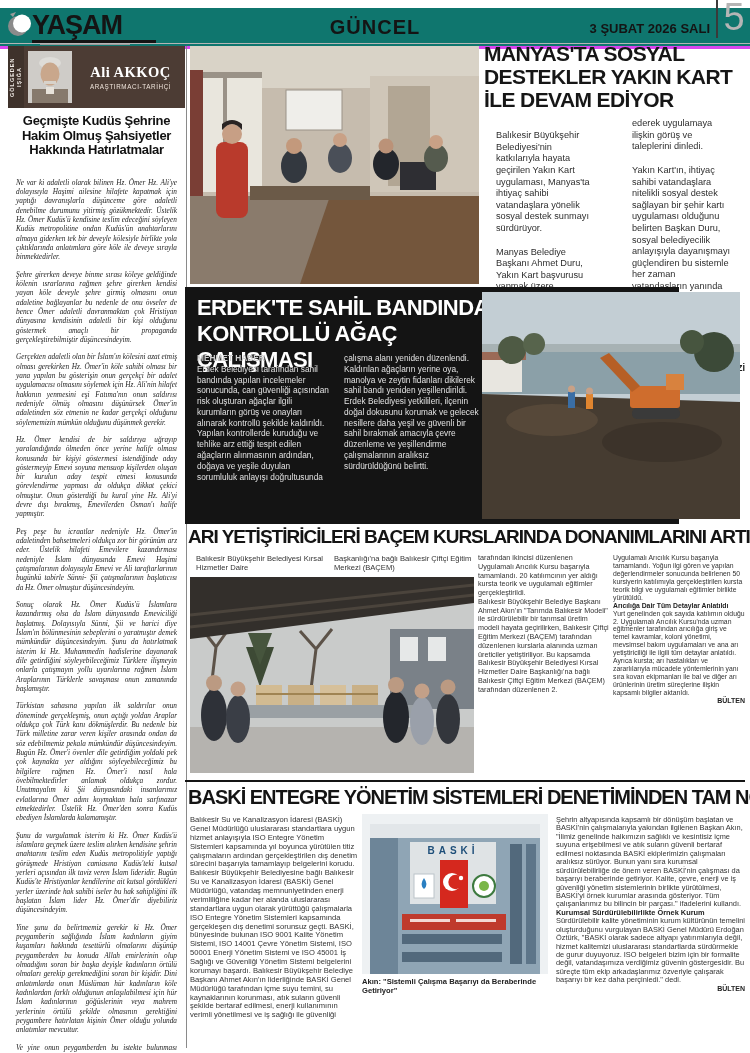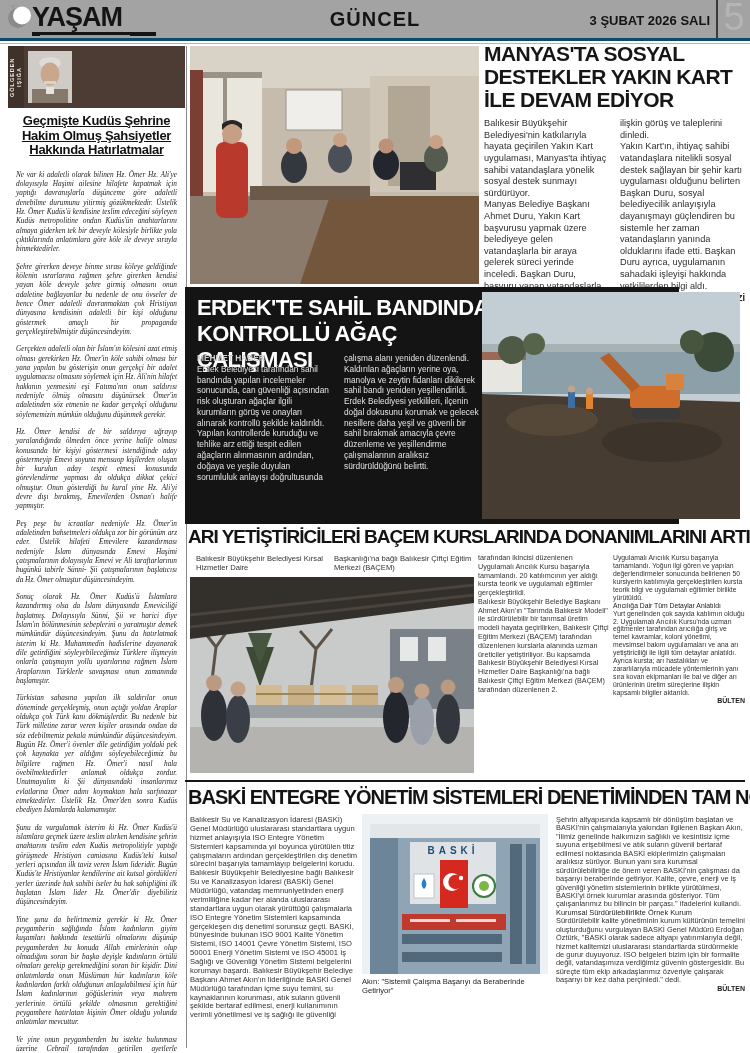--- a/index.html
+++ b/index.html
@@ -1,73 +1,73 @@
 <!DOCTYPE html>
 <html><head>
 <meta charset="utf-8">
 <style>
   html,body{margin:0;padding:0;background:#ffffff;}
   .page{position:relative;width:750px;height:1053px;background:#fff;overflow:hidden;
         font-family:"Liberation Sans",sans-serif;color:#1a1a1a;}
   
-  .header{position:absolute;left:0;top:0;width:750px;height:38px;border-bottom:3px solid #0c4a6e;background:#a3a3a3;}
+  .header{position:absolute;left:0;top:8px;width:750px;height:38px;border-bottom:3px solid #d946ef;background:#0f766e;}
   .header-rule2{position:absolute;left:0;top:43px;width:750px;height:1px;background:#b5b5b5;}
   .logo{position:absolute;left:6px;top:2px;display:flex;align-items:flex-start;}
   .logo-text{font-size:27px;font-weight:900;letter-spacing:-1px;color:#141414;line-height:30px;
              border-bottom:4px solid #141414;padding-right:34px;}
   .logo-sub{position:absolute;left:34px;top:33px;width:90px;height:2px;background:#9a9a9a;}
   .section-title{position:absolute;left:0;right:0;top:8px;text-align:center;font-size:20px;font-weight:900;
                  letter-spacing:1px;color:#141414;}
   .edition-date{position:absolute;right:40px;top:13px;font-size:13px;font-weight:800;color:#141414;}
   .pn-divider{position:absolute;left:716px;top:0;width:2px;height:38px;background:#3a3a3a;}
   .page-number{position:absolute;left:718px;top:-4px;width:32px;text-align:center;font-size:38px;font-weight:400;color:#b5b5b5;}
   
   .left-col{position:absolute;left:8px;top:46px;width:177px;border-bottom:3px solid #151515;padding-bottom:3px;}
   .author-box{display:flex;height:62px;background:#4c3c34;align-items:stretch;}
   .kicker{display:flex;background:#3f322b;padding:2px 1px;}
   .kicker span{writing-mode:vertical-rl;transform:rotate(180deg);font-size:5.5px;font-weight:700;
                color:#efe9e4;letter-spacing:1px;line-height:7px;text-align:center;}
   .portrait{margin:5px 4px;flex:0 0 44px;}
   .author-name-wrap{flex:1;display:flex;flex-direction:column;justify-content:center;align-items:center;color:#fff;}
   .author-name{font-family:"Liberation Serif",serif;font-size:14.5px;font-weight:700;letter-spacing:.5px;}
   .author-title{font-size:6.3px;letter-spacing:.6px;color:#eee3da;margin-top:2px;}
-  .col-headline{margin:6px 0 12px 0;text-align:center;font-size:13px;font-weight:900;line-height:1.12;
-                letter-spacing:-.3px;color:#111;text-decoration:underline;}
+  .col-headline{margin:6px 0 20px 0;text-align:center;font-size:13px;font-weight:900;line-height:1.12;
+                letter-spacing:-.3px;color:#111;}
   .col-body{font-family:"Liberation Serif",serif;font-size:7.3px;line-height:1.28;text-align:justify;color:#1d1d1d;}
   .col-body p{margin:8px;font-style:italic;}
   .vdivider{position:absolute;left:186px;top:46px;height:1002px;width:1px;background:#8a8a8a;}
   
   .photo{display:block;}
   .meeting-photo{position:absolute;left:190px;top:46px;}
   .erdek-photo{position:absolute;left:482px;top:292px;}
   .bacem-photo{position:absolute;left:190px;top:577px;}
   .baski-photo{position:absolute;left:362px;top:814px;}
   
   .manyas{position:absolute;left:484px;top:42px;width:261px;}
   .manyas-headline{font-size:21px;font-weight:900;line-height:1.1;letter-spacing:-.6px;color:#161616;}
   .manyas-cols{margin-top:7px;column-count:2;column-gap:11px;font-size:9.2px;line-height:1.26;color:#2e2e2e;}
-  .manyas-cols p{margin:0;}
+  .manyas-cols p{margin:12px;}
   .byline-right{text-align:right;font-weight:700;font-size:9px;color:#222;margin-top:1px;}
   
   .erdek{position:absolute;left:185px;top:287px;width:494px;height:237px;background:#141414;}
   .erdek-headline{position:absolute;left:12px;top:8px;width:300px;font-size:22px;font-weight:900;
                   line-height:1.18;letter-spacing:-.6px;color:#ffffff;}
   .erdek-cols{position:absolute;left:12px;top:66px;width:282px;column-count:2;column-gap:12px;
               font-size:8.3px;line-height:1.3;color:#e2e2e2;}
   .erdek-cols p{margin:0;}
   .erdek-byline{font-size:8.3px;color:#cfcfcf;font-weight:700;margin:0 0 1px 0;}
   
   .bacem-headline{position:absolute;left:188px;top:526px;width:557px;font-size:19px;font-weight:900;
                   letter-spacing:-1px;white-space:nowrap;color:#141414;}
   .bacem-lbl1{position:absolute;left:196px;top:554px;width:138px;font-size:7.6px;line-height:1.25;color:#333;}
   .bacem-lbl2{position:absolute;left:334px;top:554px;width:140px;font-size:7.6px;line-height:1.25;color:#333;}
   .bacem-col3{position:absolute;left:478px;top:554px;width:131px;font-size:7.2px;line-height:1.22;color:#333;}
   .bacem-col4{position:absolute;left:613px;top:554px;width:132px;font-size:6.8px;line-height:1.17;color:#333;}
   .bacem-col3 p,.bacem-col4 p{margin:0;}
-  .subhead{font-weight:400;color:#222;}
+  .subhead{font-weight:700;color:#222;}
   .byline-sm{text-align:right;font-weight:700;font-size:7px;color:#222;}
   .section-rule{position:absolute;left:185px;top:780px;width:560px;height:2px;background:#141414;}
   
   .baski-headline{position:absolute;left:188px;top:786px;width:557px;font-size:20px;font-weight:900;
                   letter-spacing:-1px;white-space:nowrap;color:#141414;}
   .baski-col1{position:absolute;left:190px;top:816px;width:168px;font-size:7.6px;line-height:1.17;color:#333;}
   .baski-mid{position:absolute;left:362px;top:978px;width:186px;font-size:7.6px;line-height:1.17;color:#333;}
   .baski-col3{position:absolute;left:556px;top:816px;width:189px;font-size:7.4px;line-height:1.14;color:#333;}
   .baski-col1 p,.baski-mid p,.baski-col3 p{margin:0;}
 </style>
@@ -100,20 +100,24 @@
         <span>IŞIĞA</span>
       </div>
       <svg class="portrait" width="44" height="52" viewBox="0 0 44 52">
         <rect width="44" height="52" fill="#cfccc8"></rect>
         <ellipse cx="22" cy="12" rx="11" ry="6" fill="#dedcd8"></ellipse>
         <ellipse cx="22" cy="23" rx="9.5" ry="11.5" fill="#c9a78c"></ellipse>
         <rect x="16" y="30" width="12" height="3" fill="#d8d2ca"></rect>
         <rect x="4" y="38" width="36" height="14" fill="#86796c"></rect>
         <rect x="18" y="36" width="8" height="7" fill="#e7e2da"></rect>
       </svg>
+      <div class="author-name-wrap">
+        <span class="author-name">Ali AKKOÇ</span>
+        <span class="author-title">ARAŞTIRMACI-TARİHÇİ</span>
+      </div>
     </div>
     <div class="col-headline">Geçmişte Kudüs Şehrine Hakim Olmuş Şahsiyetler Hakkında Hatırlatmalar</div>
     <div class="col-body">
       <p>Ne var ki adaletli olarak bilinen Hz. Ömer Hz. Ali'ye dolayısıyla Haşimi ailesine hilafete kapatmak için yaptığı davranışlarla düşünceme göre adaletli denebilme durumunu yitirmiş gözükmektedir. Üstelik Hz. Ömer Kudüs'ü kendisine teslim edeceğini söyleyen Kudüs metropolitine ondan Kudüs'ün anahtarlarını almaya giderken tek bir deveyle kölesiyle birlikte yola çıktıklarında anlatımlara göre köle ile deveye sırayla binmektedirler.</p>
       <p>Şehre girerken deveye binme sırası köleye geldiğinde kölenin ısrarlarına rağmen şehre girerken kendisi yayan köle deveyle şehre girmiş olmasını onun adaletine bağlayanlar bu nedenle de onu övseler de bence Ömer adaletli davranmaktan çok Hristiyan dünyasına kendisinin adaletli bir kişi olduğunu göstermek amaçlı bir propaganda gerçekleştirebilmiştir düşüncesindeyim.</p>
       <p>Gerçekten adaletli olan bir İslam'ın kölesini azat etmiş olması gerekirken Hz. Ömer'in köle sahibi olması bir yana yapılan bu gösterişin onun gerçekçi bir adalet uygulamacısı olmasını söylemek için Hz. Ali'nin hilafet hakkının yenmesini eşi Fatıma'nın onun saldırısı nedeniyle ölmüş olmasını düşünürsek Ömer'in adaletinden söz etmenin ne kadar gerçekçi olduğunu söylememizin mümkün olduğunu düşünmek gerekir.</p>
       <p>Hz. Ömer kendisi de bir saldırıya uğrayıp yaralandığında ölmeden önce yerine halife olması konusunda bir kişiyi göstermesi istendiğinde aday göstermeyip Emevi soyuna mensuop kişilerden oluşan bir kurulun aday tespit etmesi konusunda görevlendirme yapması da oldukça dikkat çekici olmuştur. Onun gösterdiği bu kural yine Hz. Ali'yi devre dışı bırakmış, Emevilerden Osman'ı halife yapmıştır.</p>
       <p>Peş peşe bu icraatlar nedeniyle Hz. Ömer'in adaletinden bahsetmeleri oldukça zor bir görünüm arz eder. Üstelik hilafeti Emevilere kazandırması nedeniyle İslam dünyasında Emevi Haşimi çatışmalarının dolayısıyla Emevi ve Ali taraftarlarının bugünkü tabirle Sünni- Şii çatışmalarının başlatıcısı da Hz. Ömer olmuştur düşüncesindeyim.</p>
       <p>Sonuç olarak Hz. Ömer Kudüs'ü İslamlara kazandırmış olsa da İslam dünyasında Emeviciliği başlatmış. Dolayısıyla Sünni, Şii ve harici diye İslam'ın bölünmesinin sebeplerini o yaratmıştır demek mümkündür düşüncesindeyim. Şunu da hatırlatmak isterim ki Hz. Muhammedin hadislerine dayanarak dile getirdiğini söyleyebileceğimiz Türklere ilişmeyin onlarla çatışmayın yollu uyarılarına rağmen İslam Araplarının Türklerle savaşması onun zamanında başlamıştır.</p>
       <p>Türkistan sahasına yapılan ilk saldırılar onun döneminde gerçekleşmiş, onun açtığı yoldan Araplar oldukça çok Türk kanı dökmüşlerdir. Bu nedenle biz Türk milletine zarar veren kişiler arasında ondan da söz edebilmemiz pekala mümkündür düşüncesindeyim. Bugün Hz. Ömer'i övenler dile getirdiğim yoldaki pek çok kaynakta yer aldığını söyleyebileceğimiz bu bilgilere rağmen Hz. Ömer'i nasıl hala övebilmektedirler anlamak oldukça zordur. Unutmayalım ki Şii dünyasındaki insanlarımız evlatlarına Ömer adını koymaktan hala sarfınazar etmektedirler. Üstelik Hz. Ömer'den sonra Kudüs ebediyen İslamlarda kalamamıştır.</p>

